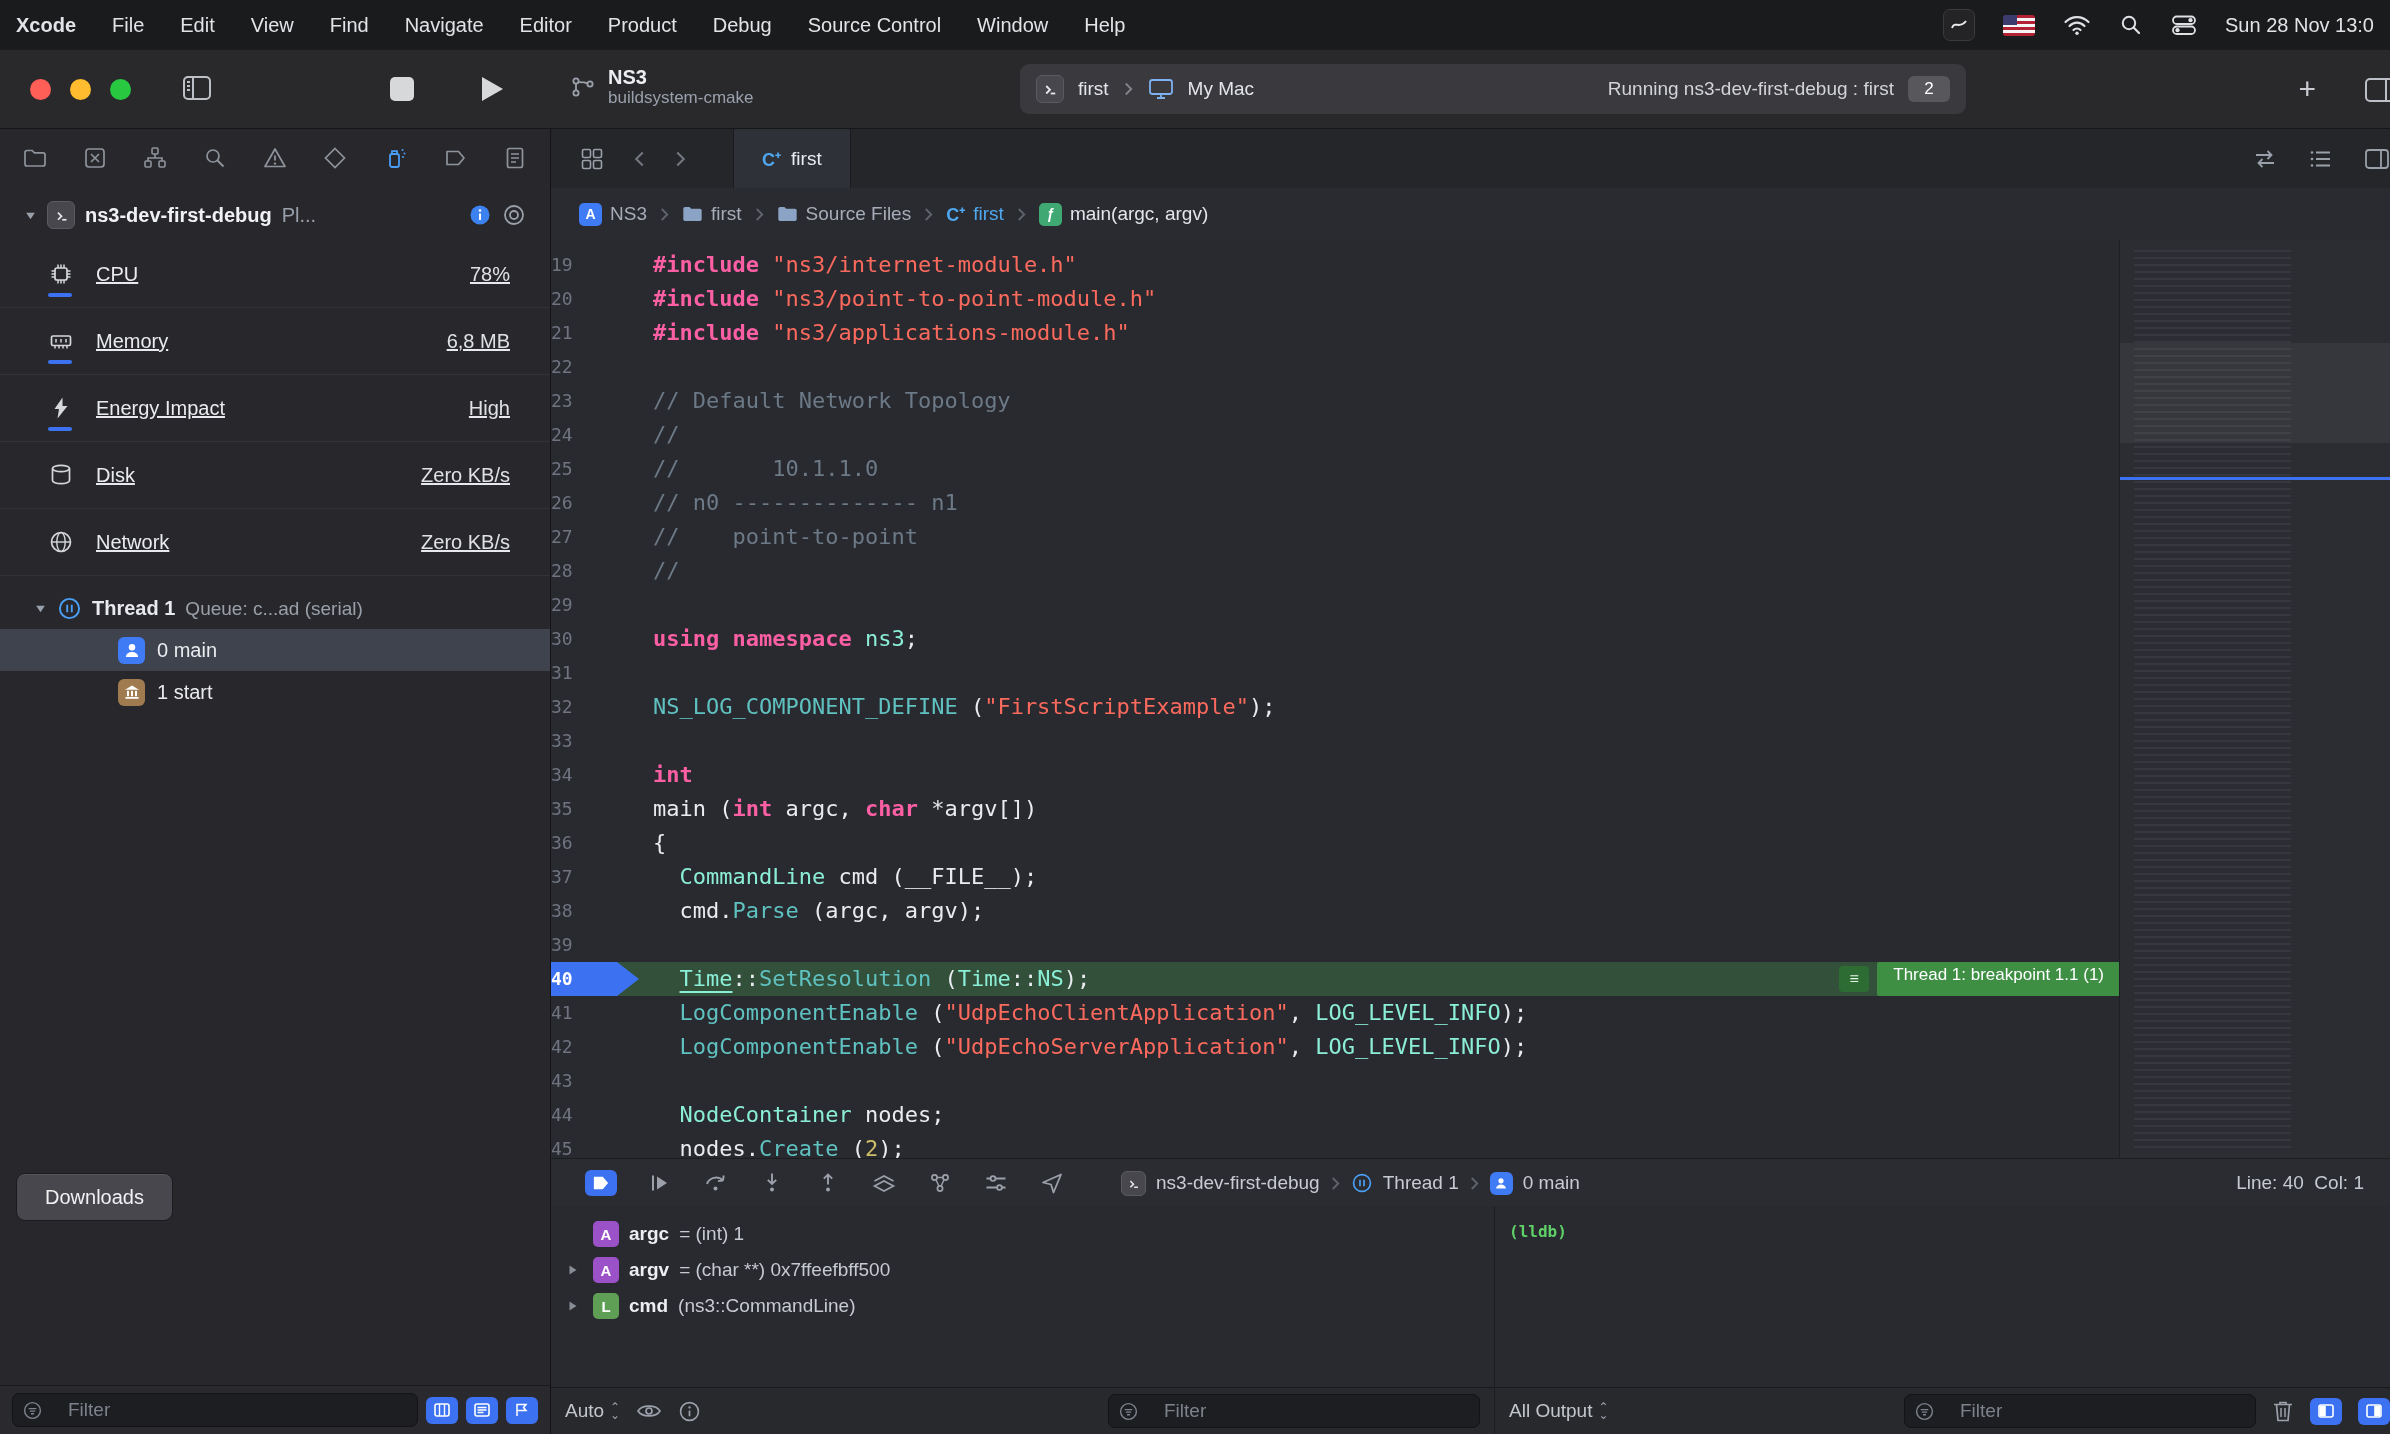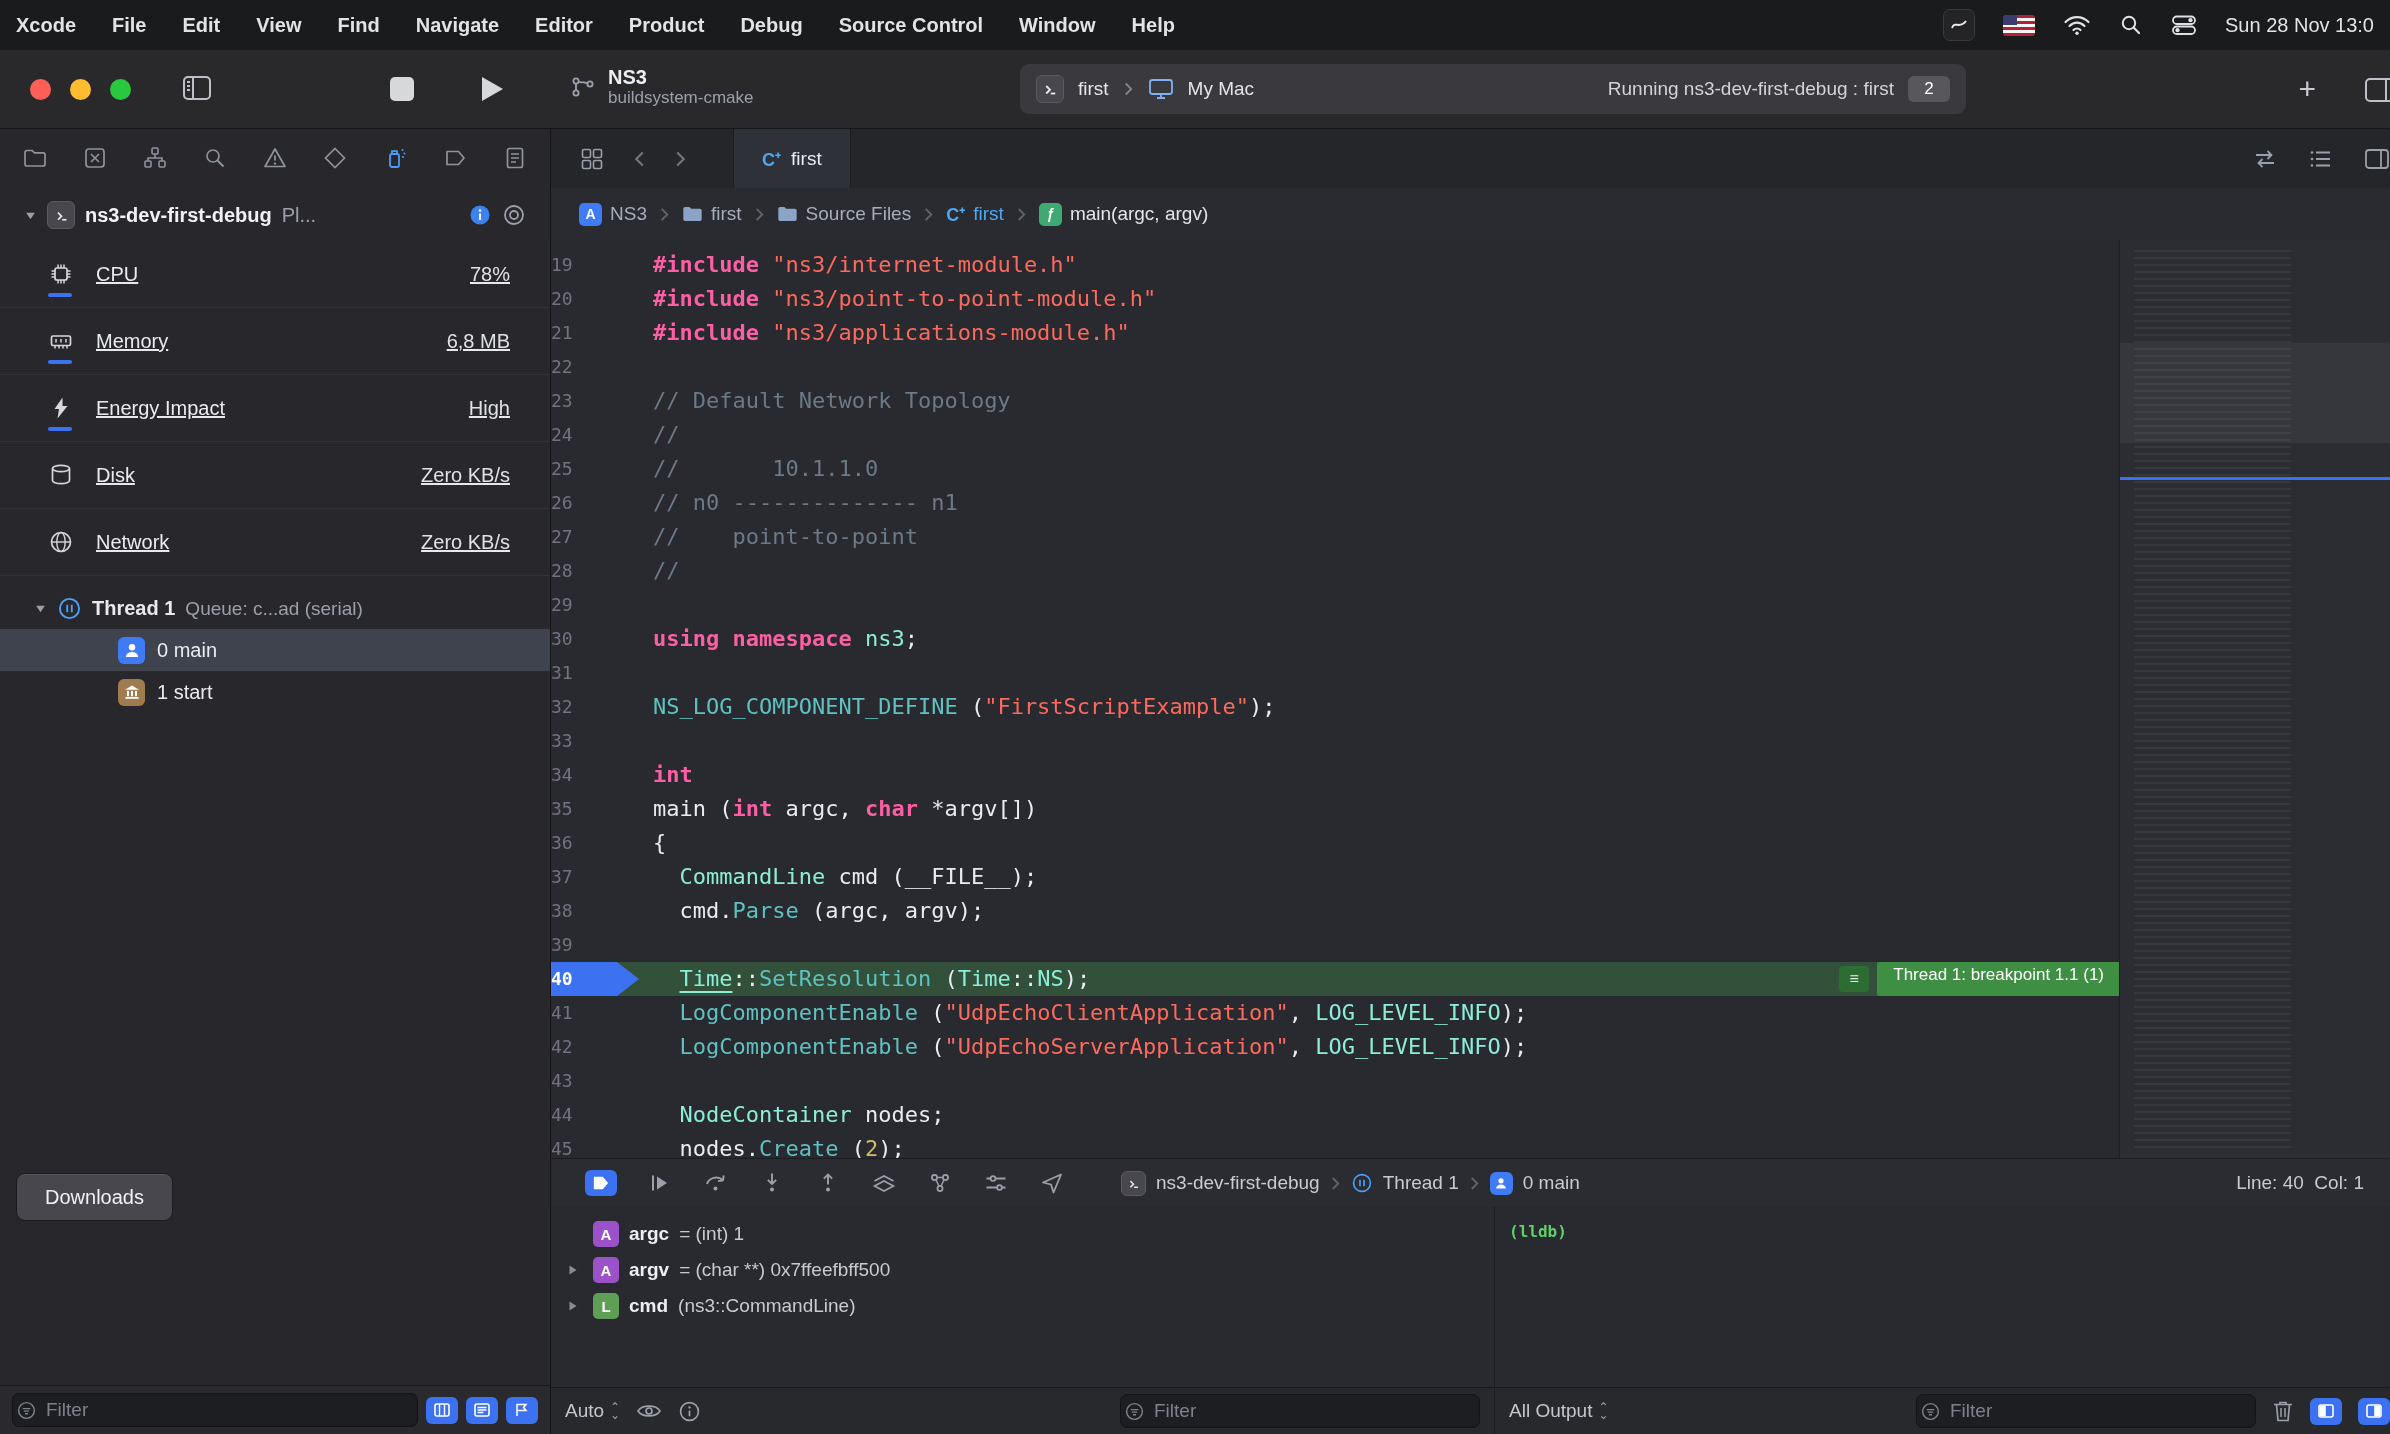--- a/index.html
+++ b/index.html
@@ -6,21 +6,21 @@
   .root{position:relative;width:2390px;height:1434px;overflow:hidden;background:#b91c1c;
         font-family:"Liberation Sans",sans-serif;color:#e7e9ee;-webkit-font-smoothing:antialiased;}
   svg{display:block;}
   .ibtn{display:inline-flex;align-items:center;justify-content:center;cursor:default;}
 
   
   .menubar{position:absolute;top:0;left:0;right:0;height:50px;background:#1a1b1d;display:flex;
            align-items:center;gap:36px;padding:0 16px;font-size:20px;color:#e2e3e6;}
   .menu-app{font-weight:700;}
   .menu-items{display:flex;gap:36px;}
-  .menu-item{white-space:nowrap;font-weight:bold;}
+  .menu-item{white-space:nowrap;}
   .menu-status{margin-left:auto;display:flex;align-items:center;gap:28px;}
   .mb-appicon{width:30px;height:30px;border-radius:7px;background:#242427;border:1px solid #3a3a3e;}
   .mb-flag{position:relative;width:32px;height:21px;border-radius:3px;overflow:hidden;
            background:repeating-linear-gradient(#b22234 0 3px,#f5f5f5 3px 6px);}
   .mb-flag::after{content:"";position:absolute;left:0;top:0;width:14px;height:10px;background:#3c3b6e;}
   .mb-time{font-size:20px;white-space:pre;}
 
   
   .toolbar{position:absolute;top:50px;left:0;right:0;height:78px;background:#29292c;border-bottom:1px solid #161618;}
   .tl{position:absolute;top:29px;width:21px;height:21px;border-radius:50%;}
@@ -54,21 +54,21 @@
   .thread-queue{font-size:19px;color:#9aa0a9;white-space:nowrap;}
   .frame-row{height:42px;display:flex;align-items:center;gap:12px;padding-left:118px;font-size:20px;color:#e9ebee;}
   .frame-row.selected{background:#3e434d;}
   .sq-ic{width:27px;height:27px;border-radius:6px;display:inline-flex;align-items:center;justify-content:center;}
   .downloads-btn{position:absolute;left:16px;bottom:213px;height:46px;padding:0 28px;border-radius:9px;
                  background:#47474d;border:1px solid #1b1b1e;box-shadow:inset 0 1px 0 rgba(255,255,255,.08);
                  font-size:20px;color:#f0f1f3;display:inline-flex;align-items:center;}
   .filterbar{position:absolute;left:0;right:0;bottom:0;height:48px;background:#2a2a2e;border-top:1px solid #1a1a1d;
              display:flex;align-items:center;gap:8px;padding:0 12px;}
   .filter-field{flex:1;height:32px;border-radius:7px;background:#1d1e22;border:1px solid #121316;
-                display:flex;align-items:center;gap:8px;padding:0 4px;}
+                display:flex;align-items:center;gap:24px;padding:0 10px;}
   .filter-field input{flex:1;background:transparent;border:none;outline:none;color:#cfd2d7;font-size:19px;
                       font-family:"Liberation Sans",sans-serif;}
   .filter-field input::placeholder{color:#7d828c;}
   .blue-btn{width:32px;height:27px;border-radius:6px;background:#3c72f1;display:inline-flex;align-items:center;justify-content:center;}
 
   
   .main{position:absolute;top:129px;left:551px;right:0;bottom:0;}
   .tabstrip{position:absolute;top:0;left:0;right:0;height:59px;background:#25262a;border-bottom:1px solid #1a1b1f;
             display:flex;align-items:center;color:#9aa0aa;}
   .ts-left{display:flex;align-items:center;gap:28px;padding-left:28px;}

